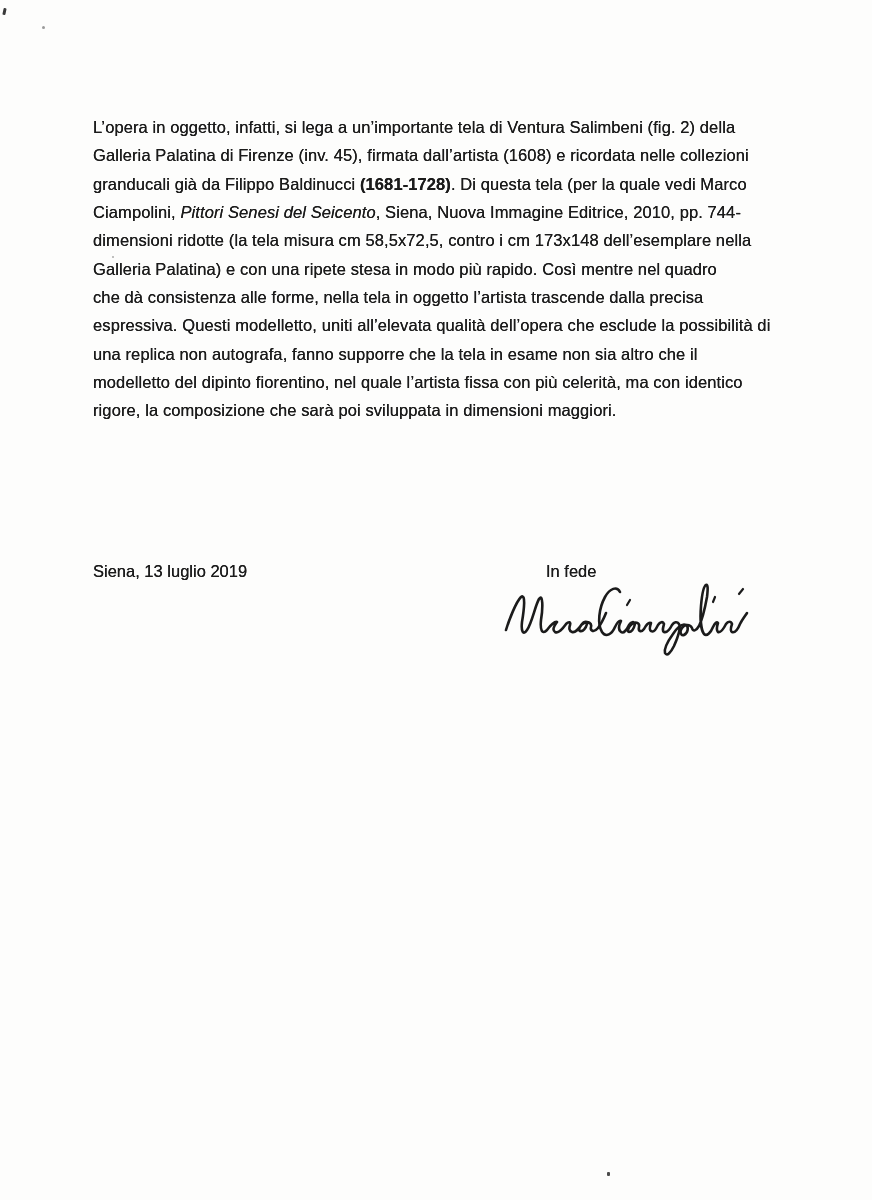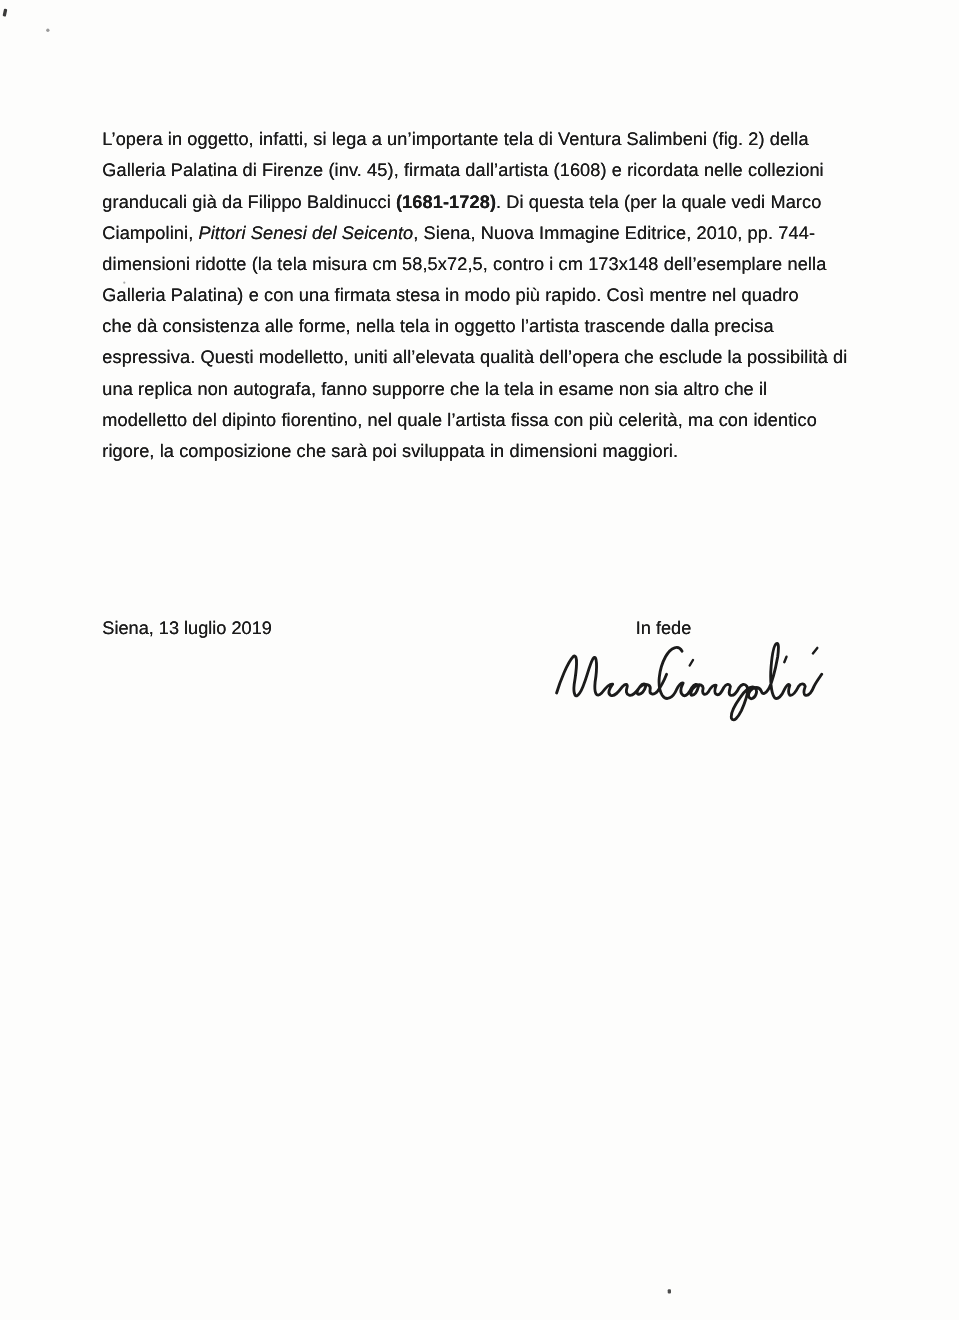--- a/index.html
+++ b/index.html
@@ -30,21 +30,21 @@
   }
   .body-text .line{white-space:nowrap;}
   .body-text .it{font-style:italic;}
   .body-text .bd{font-weight:bold;}
   .footer-row{
     position:absolute;left:0;top:560px;width:872px;height:24px;
     font-size:16.5px;line-height:22px;
     text-shadow:0 0 0.35px currentColor;
   }
   .date{position:absolute;left:93px;top:0;white-space:nowrap;text-align:right;}
-  .closing{position:absolute;left:578px;top:0;white-space:nowrap;}
+  .closing{position:absolute;left:546px;top:0;white-space:nowrap;}
   .signature{
     position:absolute;left:498px;top:580px;width:252px;height:82px;
   }
   .signature svg{display:block;width:100%;height:100%;}
   .signature path{
     fill:none;stroke:var(--ink);
     stroke-linecap:round;stroke-linejoin:round;
   }
   .speck{position:absolute;border-radius:1px;}
   .speck1{left:3px;top:8px;width:3px;height:7px;background:#3a3a3a;transform:rotate(12deg);}
@@ -56,21 +56,21 @@
 <body>
 
 <div class="page">
 
   <div class="body-text">
       <div class="line"><span>L’opera in oggetto, infatti, si lega a un’importante tela di Ventura Salimbeni (fig. 2) della</span></div>
       <div class="line"><span>Galleria Palatina di Firenze (inv. 45), firmata dall’artista (1608) e ricordata nelle collezioni</span></div>
       <div class="line"><span>granducali già da Filippo Baldinucci </span><span class="bd">(1681-1728)</span><span>. Di questa tela (per la quale vedi Marco</span></div>
       <div class="line"><span>Ciampolini, </span><span class="it">Pittori Senesi del Seicento</span><span>, Siena, Nuova Immagine Editrice, 2010, pp. 744-</span></div>
       <div class="line"><span>dimensioni ridotte (la tela misura cm 58,5x72,5, contro i cm 173x148 dell’esemplare nella</span></div>
-      <div class="line"><span>Galleria Palatina) e con una firmata stesa in modo più rapido. Così mentre nel quadro</span></div>
+      <div class="line"><span>Galleria Palatina) e con una ripete stesa in modo più rapido. Così mentre nel quadro</span></div>
       <div class="line"><span>che dà consistenza alle forme, nella tela in oggetto l’artista trascende dalla precisa</span></div>
       <div class="line"><span>espressiva. Questi modelletto, uniti all’elevata qualità dell’opera che esclude la possibilità di</span></div>
       <div class="line"><span>una replica non autografa, fanno supporre che la tela in esame non sia altro che il</span></div>
       <div class="line"><span>modelletto del dipinto fiorentino, nel quale l’artista fissa con più celerità, ma con identico</span></div>
       <div class="line"><span>rigore, la composizione che sarà poi sviluppata in dimensioni maggiori.</span></div>
     </div>
 
   <div class="footer-row">
     <span class="date">Siena, 13 luglio 2019</span>
     <span class="closing">In fede</span>

